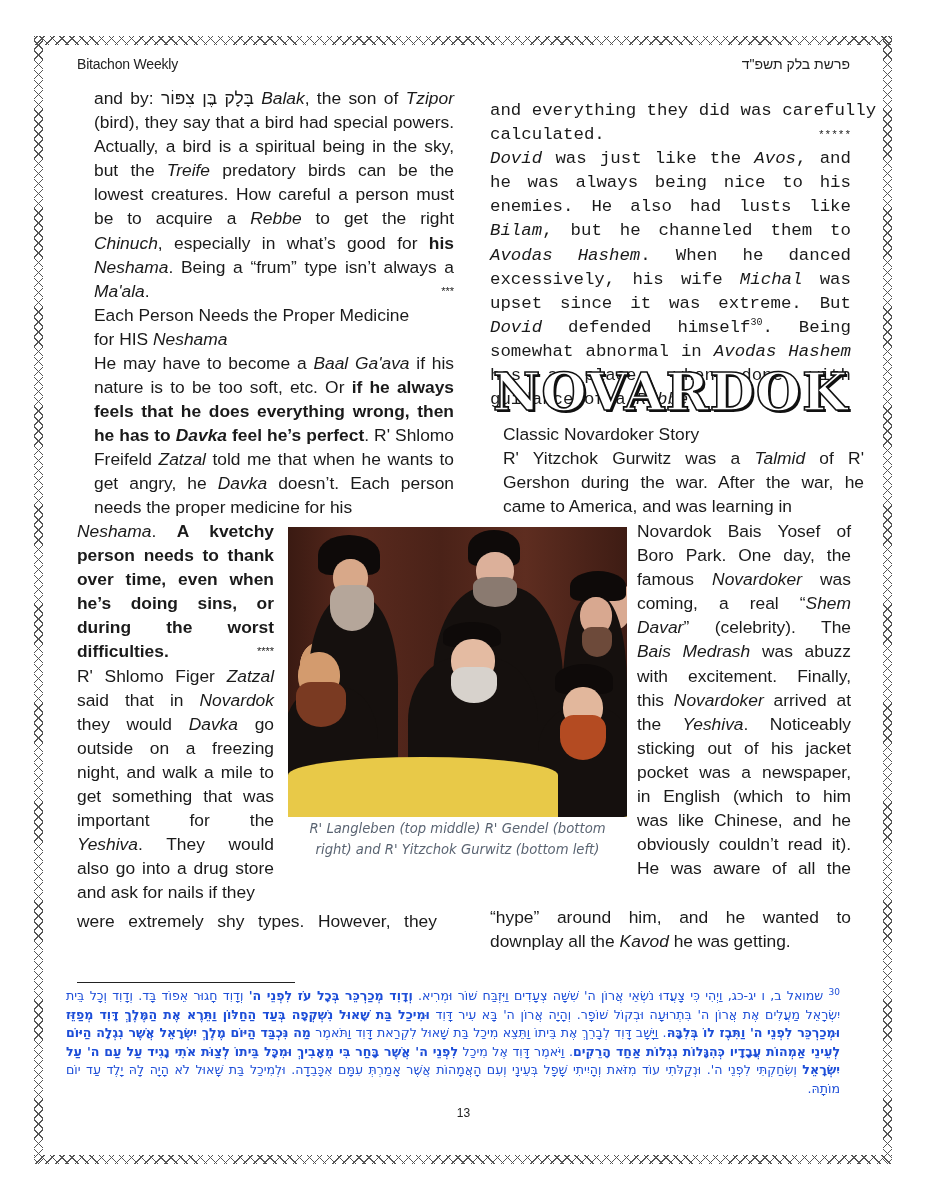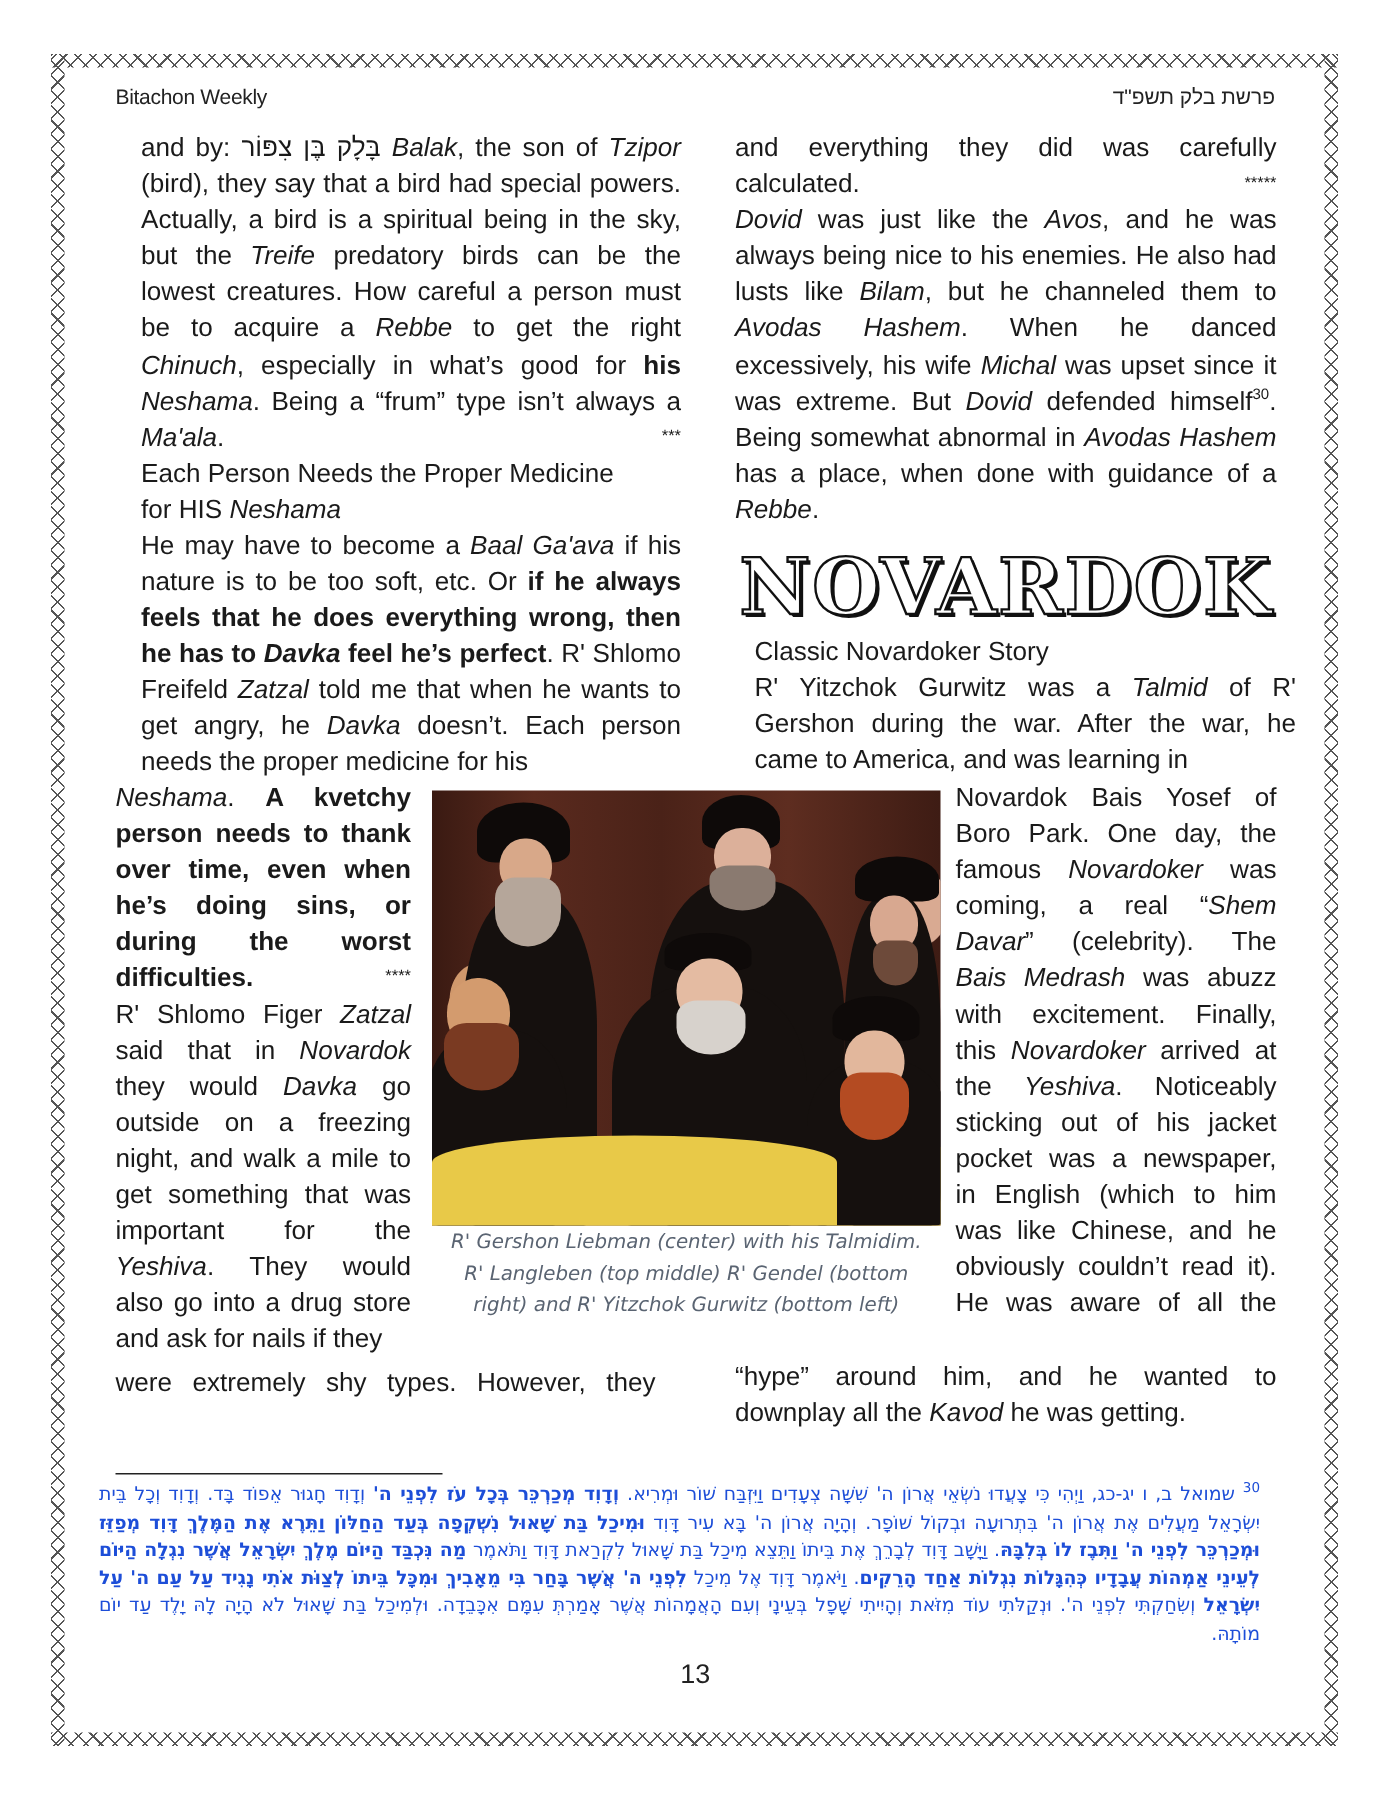--- a/index.html
+++ b/index.html
@@ -19,21 +19,21 @@
       repeating-linear-gradient(-45deg, transparent 0 3px, #555 3px 4px, transparent 4px 7px) top right / 9px 100% no-repeat;
     background-origin: border-box;
   }
   .header { position: absolute; top: 56px; left: 77px; right: 77px; height: 20px; font-size: 14px; color: #222; }
   .header .left { position: absolute; left: 0; top: 0; font-family: "Liberation Sans Narrow", "Liberation Sans", sans-serif; letter-spacing: -0.2px; }
   .header .right { position: absolute; right: 0; top: 0; direction: rtl; }
 
   .col { position: absolute; font-size: 17.4px; line-height: 24.1px; text-align: justify; }
   .col p { margin: 0; }
   .col-left { left: 94px; top: 86px; width: 360px; }
-  .col-right { left: 490px; top: 86px; width: 361px; }
+  .col-right { left: 490px; top: 99px; width: 361px; font-family: Liberation Mono, monospace; }
   .i { font-style: italic; }
   .b { font-weight: bold; }
   .stars { float: right; font-size: 11px; letter-spacing: 0; }
   .heading { text-align: left; font-weight: normal; font-size: 17.4px; line-height: 24px; margin: 0; }
   .line { display: block; text-align: justify; text-align-last: justify; white-space: nowrap; overflow: visible; }
   .line.last { text-align-last: left; }
   .sup { font-size: 10px; vertical-align: super; line-height: 0; }
 
   .narrow-left { position: absolute; left: 77px; top: 519px; width: 197px; font-size: 17.4px; line-height: 24.1px; }
   .narrow-right { position: absolute; left: 637px; top: 519px; width: 214px; font-size: 17.4px; line-height: 24.1px; }
@@ -67,21 +67,21 @@
     font-family: "DejaVu Serif", serif; font-size: 52px; line-height: 60px; letter-spacing: 1px;
     color: #fff; -webkit-text-stroke: 1.6px #111; text-shadow: 2px 2px 0 #111;
     font-weight: bold;
   }
   .footnote-rule { position: absolute; left: 77px; top: 982px; width: 218px; height: 1px; background: #222; }
   .footnote {
     position: absolute; left: 66px; top: 987px; width: 774px; direction: rtl; text-align: justify;
     font-family: "DejaVu Sans", sans-serif; font-size: 12.6px; line-height: 18.5px; color: #1d4ed8;
   }
   .footnote .num { font-size: 9px; vertical-align: super; line-height: 0; }
-  .page-num { position: absolute; top: 1106px; left: 0; width: 927px; text-align: center; font-size: 18px; color: #222; }
+  .page-num { position: absolute; top: 1106px; left: 0; width: 927px; text-align: center; font-size: 12px; color: #222; }
 </style>
 </head>
 <body>
 
 <div class="border-frame"></div>
 
 <div class="header">
   <span class="left">Bitachon Weekly</span>
   <span class="right">פרשת בלק תשפ"ד</span>
 </div>
@@ -148,21 +148,20 @@
   <div class="face" style="left:163px; top:112px; width:44px; height:44px; background:#e4bba2;"></div>
   <div class="beard" style="left:163px; top:140px; width:46px; height:36px; background:#d7d2cc;"></div>
 
   <div class="figure" style="left:250px; top:180px; width:95px; height:110px;"></div>
   <div class="hat" style="left:267px; top:137px; width:58px; height:30px;"></div>
   <div class="face" style="left:275px; top:160px; width:40px; height:42px; background:#e2b79c;"></div>
   <div class="beard" style="left:272px; top:188px; width:46px; height:45px; background:#b44b22;"></div>
   <div class="table"></div>
 </div>
 <div class="caption">
-  <div>R' Gershon Liebman (center) with his Talmidim.</div>
   <div>R' Langleben (top middle) R' Gendel (bottom</div>
   <div>right) and R' Yitzchok Gurwitz (bottom left)</div>
 </div>
 
 <div class="col col-right">
   <span class="line">and everything they did was carefully</span>
   <span class="line last"><span>calculated.</span><span class="stars">*****</span></span>
   <p>
     <span class="i">Dovid</span><span> was just like the </span><span class="i">Avos</span><span>, and he was always being nice to his enemies. He also had lusts like </span><span class="i">Bilam</span><span>, but he channeled them to </span><span class="i">Avodas Hashem</span><span>. When he danced excessively, his wife </span><span class="i">Michal</span><span> was upset since it was extreme. But </span><span class="i">Dovid</span><span> defended himself</span><span class="sup">30</span><span>. Being somewhat abnormal in </span><span class="i">Avodas Hashem</span><span> has a place, when done with guidance of a </span><span class="i">Rebbe</span><span>.</span>
   </p>

